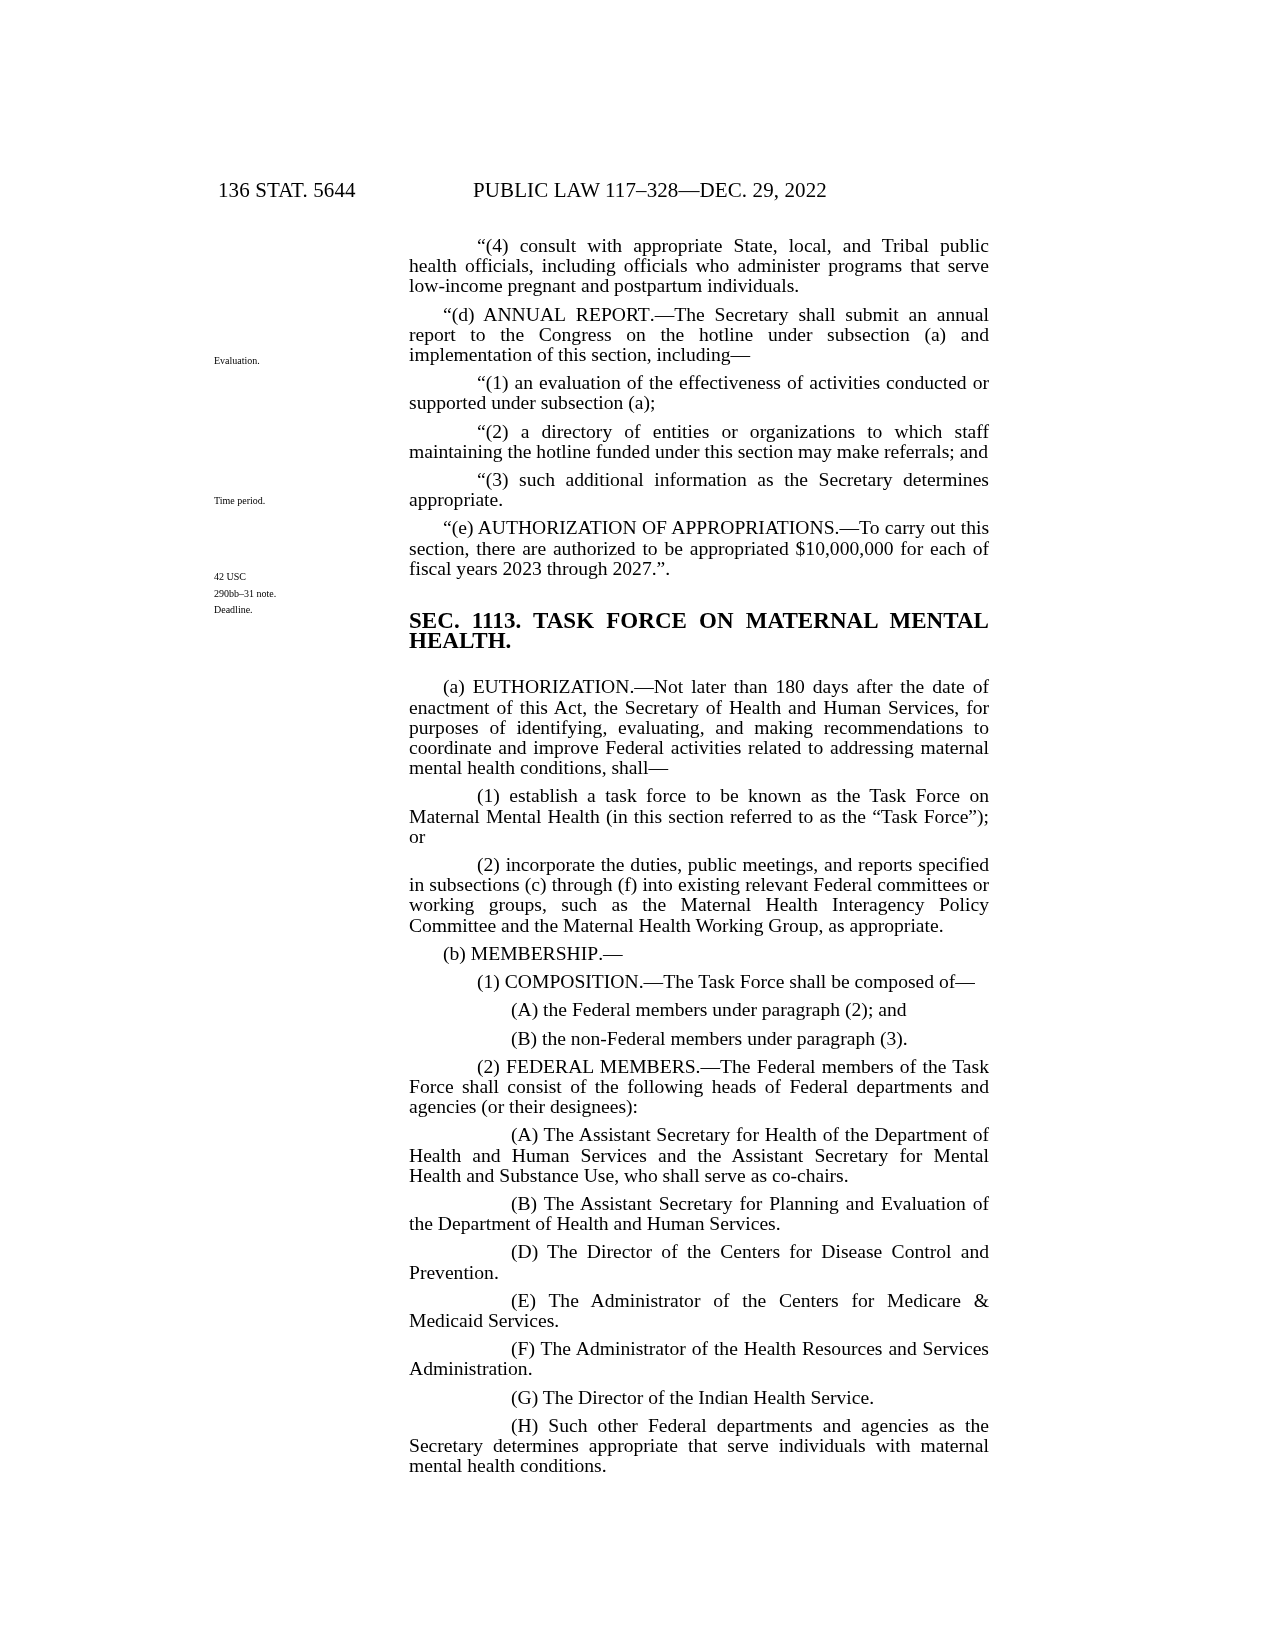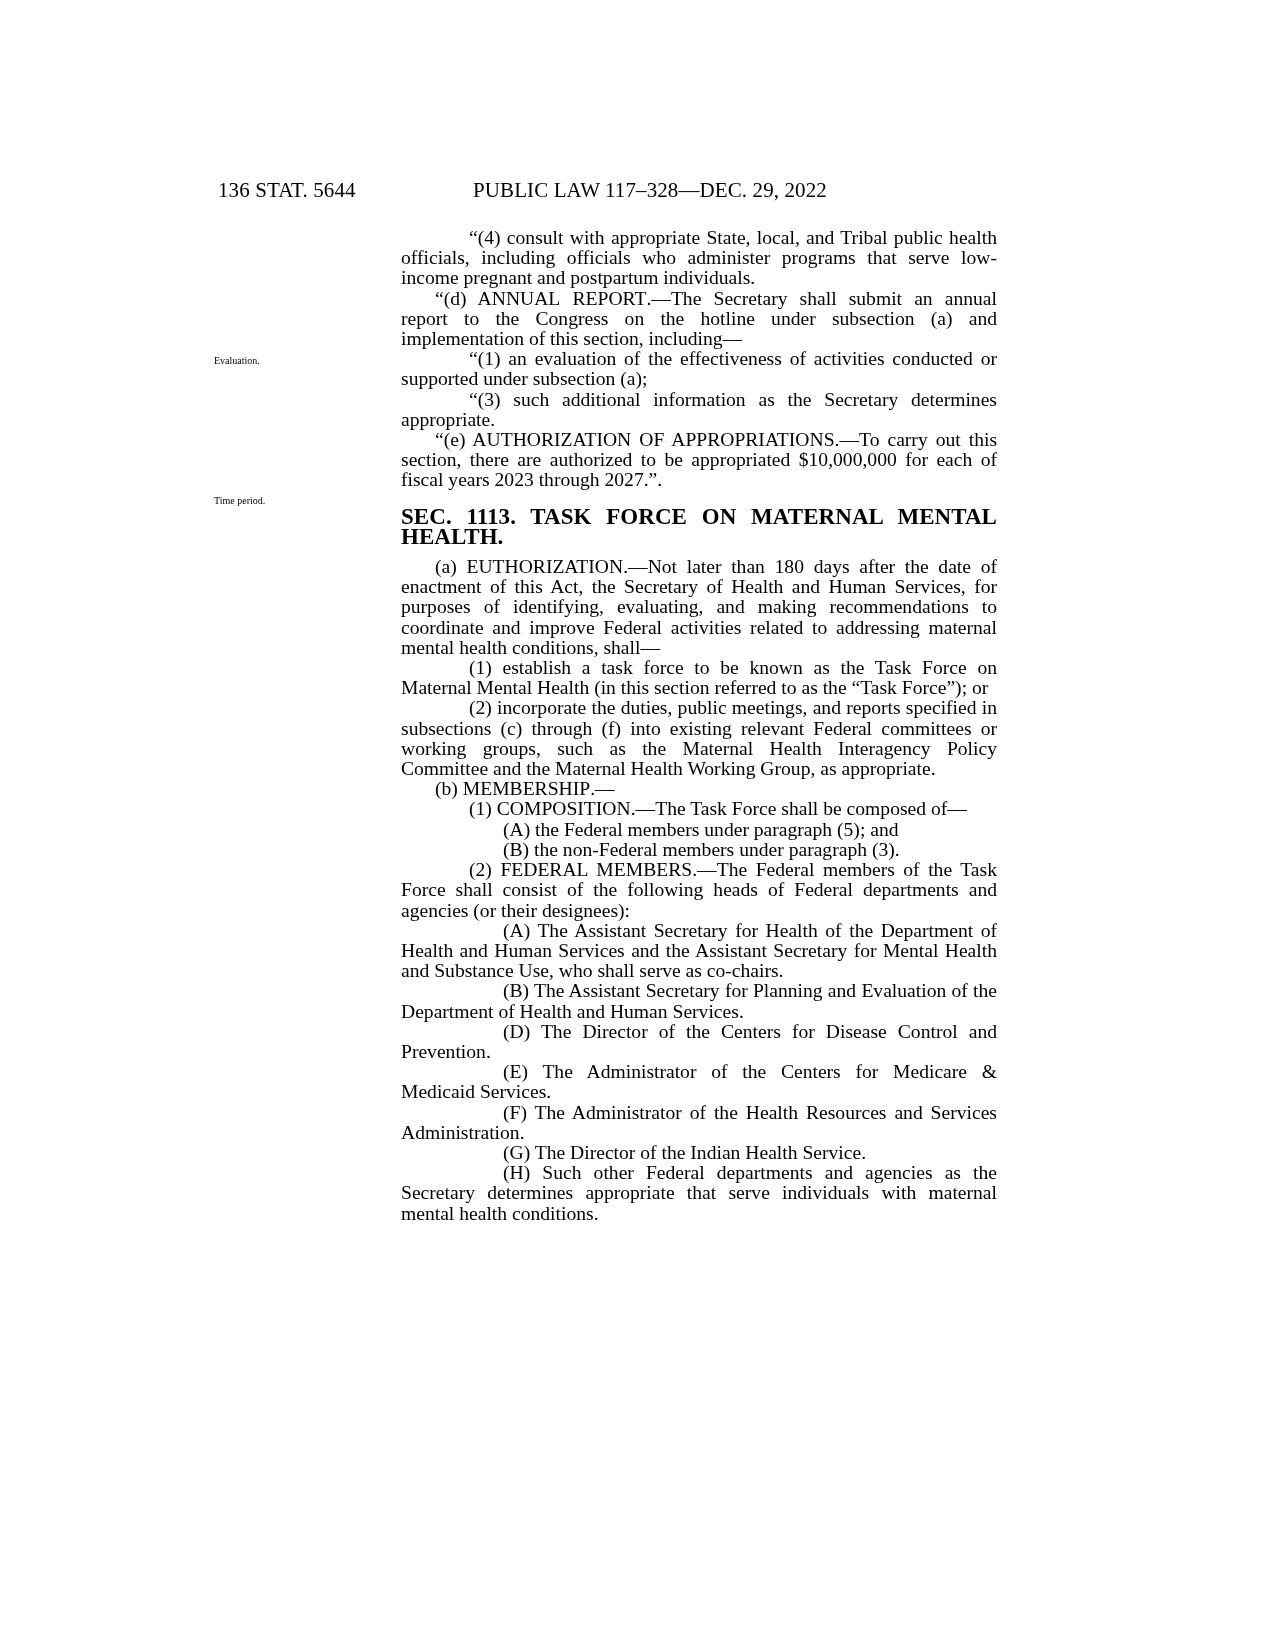--- a/index.html
+++ b/index.html
@@ -45,21 +45,21 @@
     position: absolute;
     top: 228px;
     left: 401px;
     width: 596px;
     font-size: 19.6px;
     line-height: 20.2px;
     text-align: justify;
     text-justify: inter-word;
   }
   p {
-    margin: 0;
+    margin: 8px;
     text-indent: 0;
   }
   p.indent1 { text-indent: 34px; }
   p.indent2 { text-indent: 68px; }
   p.flush { text-indent: 0; }
   .sc {
     font-variant: small-caps;
   }
   .sechead {
     font-weight: bold;
@@ -91,29 +91,35 @@
   </div>
 
   <div class="sidenote" id="sn-evaluation">
     <div>Evaluation.</div>
   </div>
 
   <div class="sidenote" id="sn-timeperiod">
     <div>Time period.</div>
   </div>
 
+  <div class="sidenote" id="sn-usc">
+    <div>42 USC</div>
+    <div>290bb–31 note.</div>
+    <div>Deadline.</div>
+  </div>
 
   <div class="body-col">
 
     <p class="indent2">“(4) consult with appropriate State, local, and Tribal public health officials, including officials who administer programs that serve low-income pregnant and postpartum individuals.</p>
 
     <p class="indent1"><span>“(d) A</span><span class="sc">NNUAL</span><span> R</span><span class="sc">EPORT</span><span>.—The Secretary shall submit an annual report to the Congress on the hotline under subsection (a) and implementation of this section, including—</span></p>
 
     <p class="indent2">“(1) an evaluation of the effectiveness of activities conducted or supported under subsection (a);</p>
 
+    <p class="indent2">“(2) a directory of entities or organizations to which staff maintaining the hotline funded under this section may make referrals; and</p>
 
     <p class="indent2">“(3) such additional information as the Secretary determines appropriate.</p>
 
     <p class="indent1"><span>“(e) A</span><span class="sc">UTHORIZATION OF</span><span> A</span><span class="sc">PPROPRIATIONS</span><span>.—To carry out this section, there are authorized to be appropriated $10,000,000 for each of fiscal years 2023 through 2027.”.</span></p>
 
     <div class="gap-med"></div>
 
     <p class="sechead flush">SEC. 1113. TASK FORCE ON MATERNAL MENTAL HEALTH.</p>
 
     <div class="gap-small"></div>
@@ -121,21 +127,21 @@
     <p class="indent1"><span>(a) E</span><span class="sc">UTHORIZATION</span><span>.—Not later than 180 days after the date of enactment of this Act, the Secretary of Health and Human Services, for purposes of identifying, evaluating, and making recommendations to coordinate and improve Federal activities related to addressing maternal mental health conditions, shall—</span></p>
 
     <p class="indent2">(1) establish a task force to be known as the Task Force on Maternal Mental Health (in this section referred to as the “Task Force”); or</p>
 
     <p class="indent2">(2) incorporate the duties, public meetings, and reports specified in subsections (c) through (f) into existing relevant Federal committees or working groups, such as the Maternal Health Interagency Policy Committee and the Maternal Health Working Group, as appropriate.</p>
 
     <p class="indent1"><span>(b) M</span><span class="sc">EMBERSHIP</span><span>.—</span></p>
 
     <p class="indent2"><span>(1) C</span><span class="sc">OMPOSITION</span><span>.—The Task Force shall be composed of—</span></p>
 
-    <p style="text-indent:102px">(A) the Federal members under paragraph (5); and</p>
+    <p style="text-indent:102px">(A) the Federal members under paragraph (2); and</p>
 
     <p style="text-indent:102px">(B) the non-Federal members under paragraph (3).</p>
 
     <p class="indent2"><span>(2) F</span><span class="sc">EDERAL MEMBERS</span><span>.—The Federal members of the Task Force shall consist of the following heads of Federal departments and agencies (or their designees):</span></p>
 
     <p style="text-indent:102px">(A) The Assistant Secretary for Health of the Department of Health and Human Services and the Assistant Secretary for Mental Health and Substance Use, who shall serve as co-chairs.</p>
 
     <p style="text-indent:102px">(B) The Assistant Secretary for Planning and Evaluation of the Department of Health and Human Services.</p>
 
 

